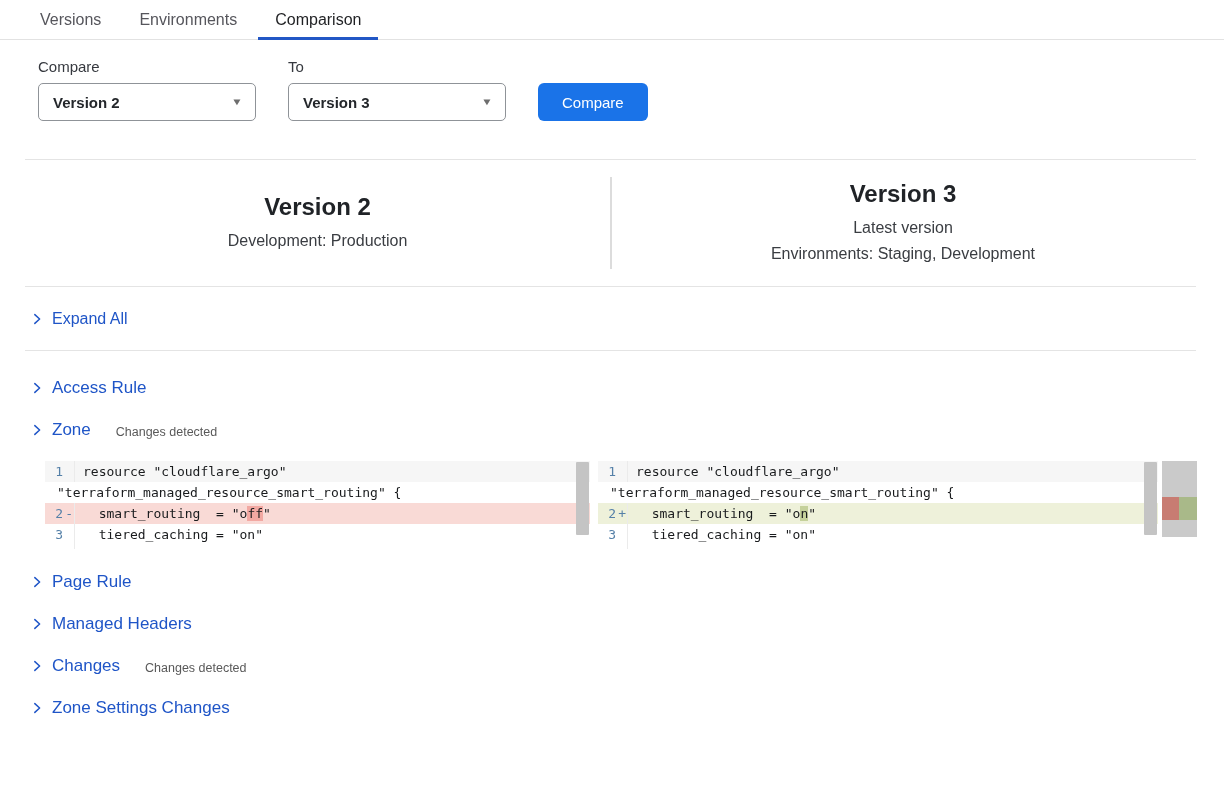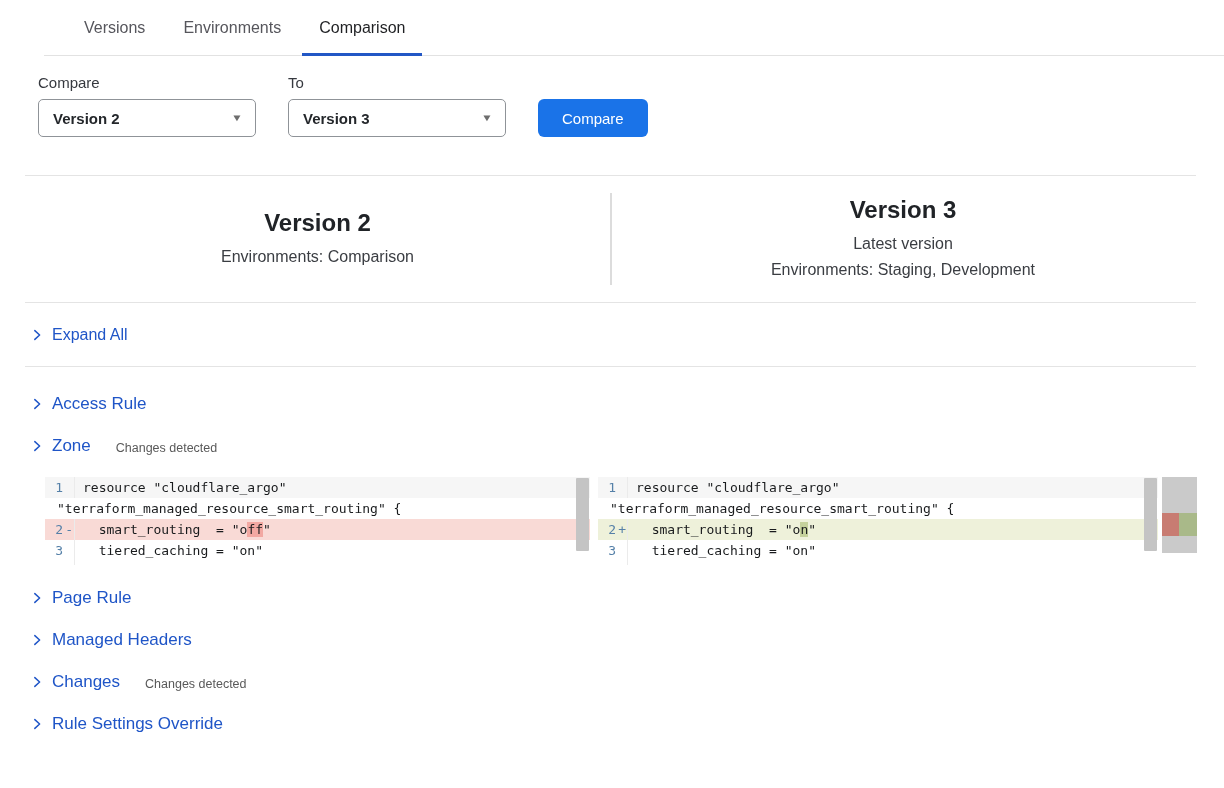--- a/index.html
+++ b/index.html
@@ -1,21 +1,21 @@
 <!DOCTYPE html>
 <html style="--accent: #1f55c7; --button-blue: #1a73e8; --tab-underline: #2257c5; --removed-row: #f9dad6; --removed-word: #f2a8a2; --added-row: #eef1da; --added-word: #c5d19b; --minimap-removed: #c87c72; --minimap-added: #a9b989;"><head>
 <meta charset="utf-8">
 <style>
   * { margin:0; padding:0; box-sizing:border-box; }
   html,body { width:1224px; height:788px; background:#ffffff; overflow:hidden;
     font-family:"Liberation Sans","DejaVu Sans",sans-serif; color:#1f2023; }
 
   
-  .tabbar { display:flex; gap:38px; height:56px; align-items:center;
-    padding-left:40px; border-bottom:1px solid #e2e2e2;margin-left:44px; }
+  .tabbar { display:flex; gap:38px; height:40px; align-items:center;
+    padding-left:40px; border-bottom:1px solid #e2e2e2; }
   .tab { font-size:16px; color:#56565c; cursor:pointer; position:relative;
     height:100%; display:flex; align-items:center; }
   .tab.active { color:#1f2023; }
   .tab.active::after { content:""; position:absolute; left:-17px; right:-17px;
     bottom:-1px; height:3px; background:var(--tab-underline,#2257c5); }
 
   
   .controls { display:flex; align-items:flex-end; gap:32px;
     padding:18px 28px 38px 38px; }
   .field { display:flex; flex-direction:column; }
@@ -111,21 +111,21 @@
     </div>
   </div>
   <button class="btn">Compare</button>
 </div>
 
 <div class="inset-divider"></div>
 
 <div class="vheader">
   <div class="vcol left">
     <div class="vtitle">Version 2</div>
-    <div class="vsub">Environments: Comparison</div>
+    <div class="vsub">Development: Production</div>
   </div>
   <div class="vdivider"></div>
   <div class="vcol right">
     <div class="vtitle">Version 3</div>
     <div class="vsub">Latest version</div>
     <div class="vsub">Environments: Staging, Development</div>
   </div>
 </div>
 
 <div class="expand-row">
@@ -208,16 +208,16 @@
     <span class="section-label">Changes</span>
     <span class="badge">Changes detected</span>
   </div>
 
   <div class="section-row">
     <span class="chev">
       <svg width="14" height="14" viewBox="0 0 16 16">
           <path d="M5.5 3 L11 8 L5.5 13" fill="none" stroke="currentColor" stroke-width="1.7" stroke-linecap="round" stroke-linejoin="round"></path>
         </svg>
     </span>
-    <span class="section-label">Rule Settings Override</span>
+    <span class="section-label">Zone Settings Changes</span>
   </div>
 
 </div>
 
 </body></html>

